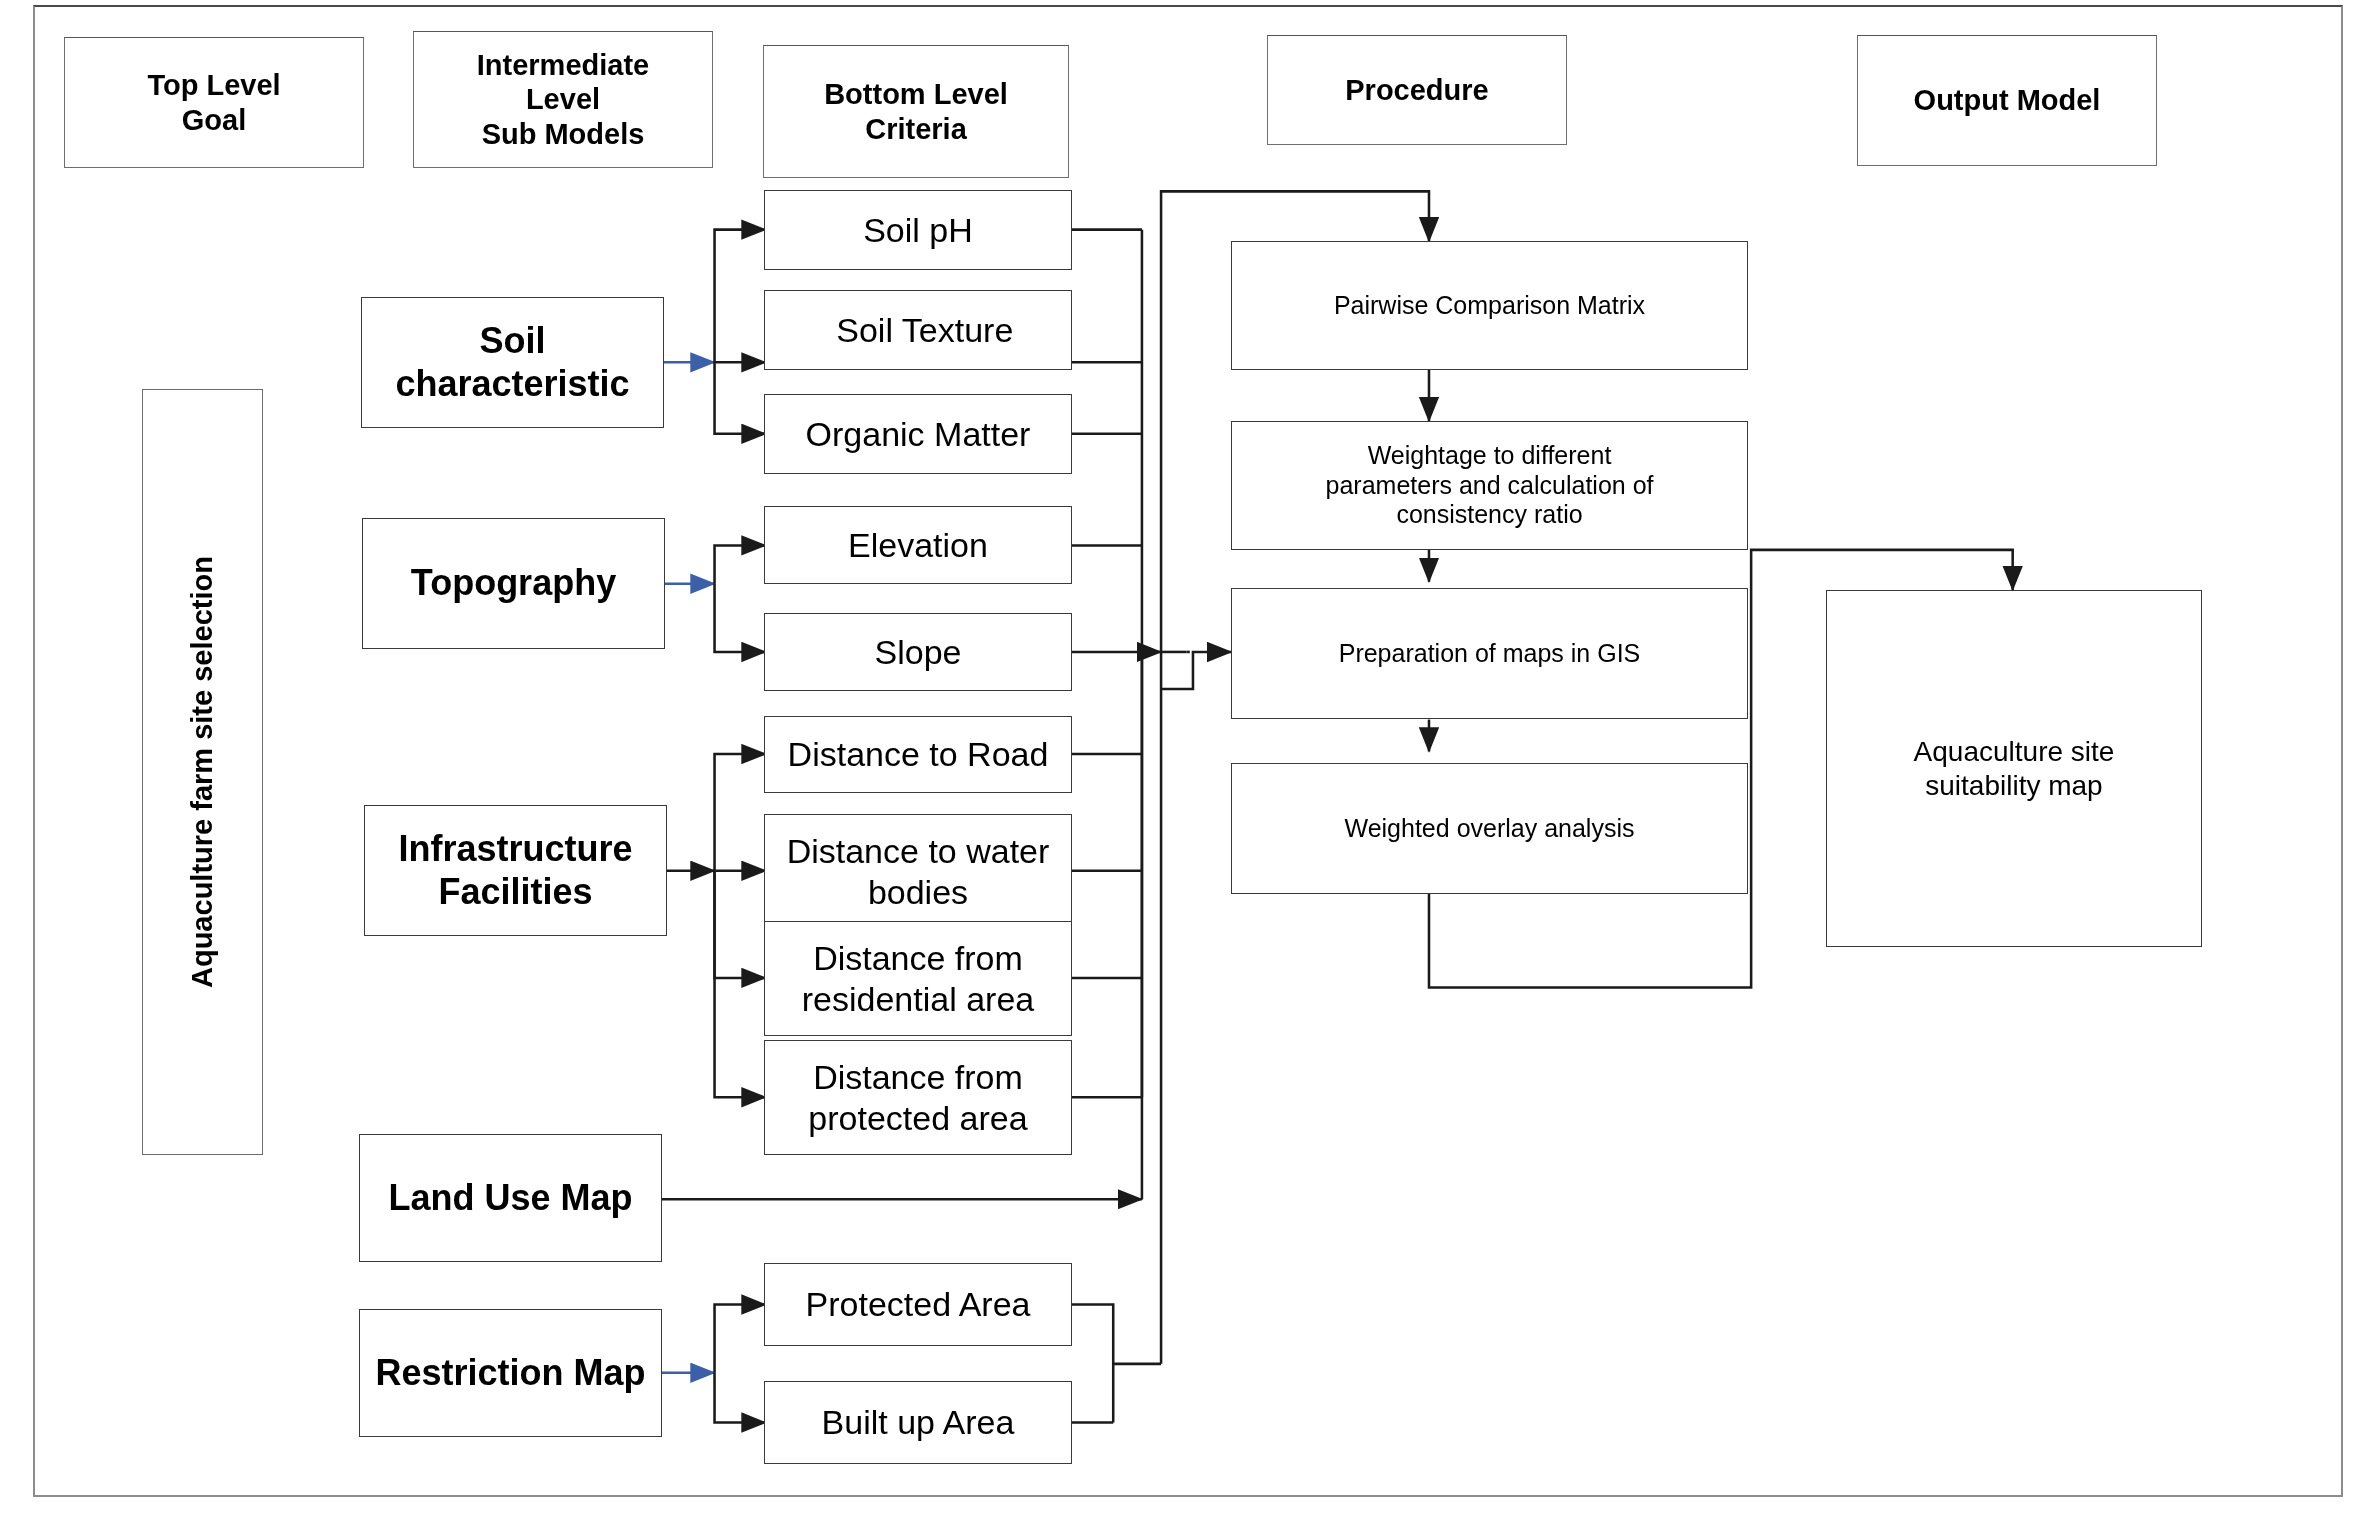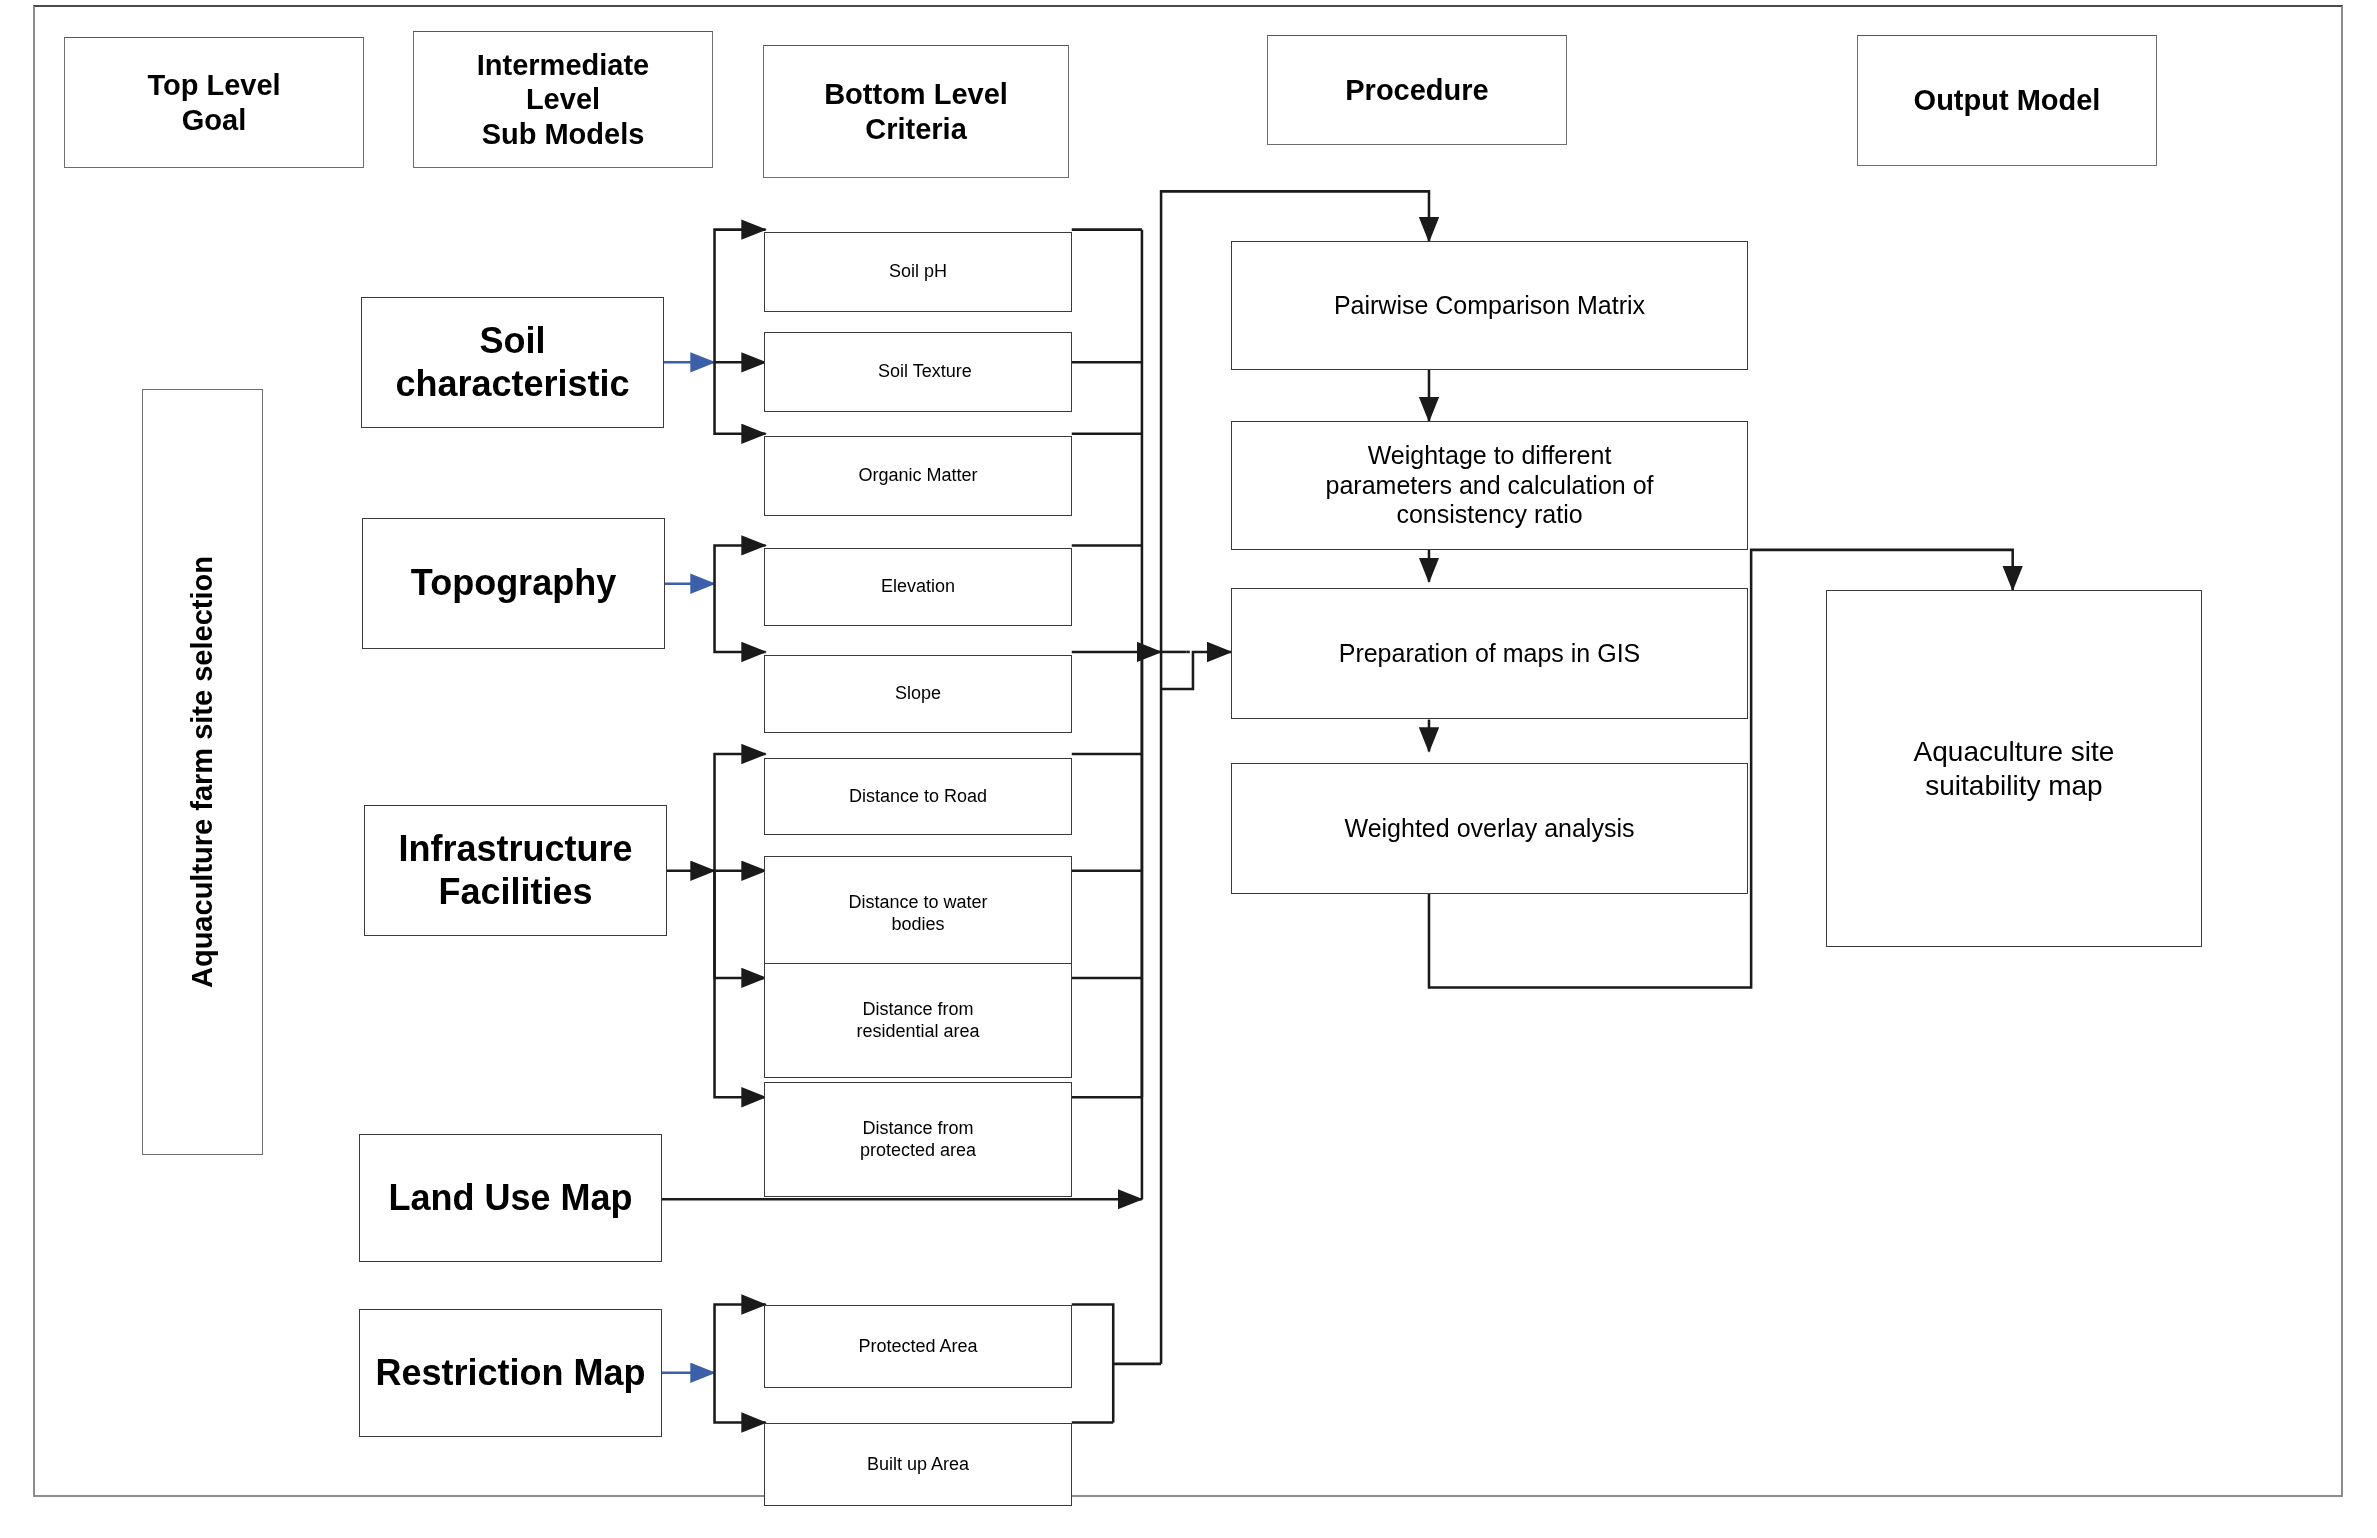--- a/index.html
+++ b/index.html
@@ -47,22 +47,21 @@
     font-size:29px;
     border:1.9px solid #6e6e6e;
     border-top-color:#555;
   }
   .sub{
     font-weight:bold;
     font-size:36px;
   }
   .crit{
     font-weight:normal;
-    font-size:18px;
-    margin-top:42px;
+    font-size:34px;
   }
   .proc{
     font-weight:normal;
     font-size:25px;
   }
   .outm{
     font-weight:normal;
     font-size:28px;
   }
   .goal{

